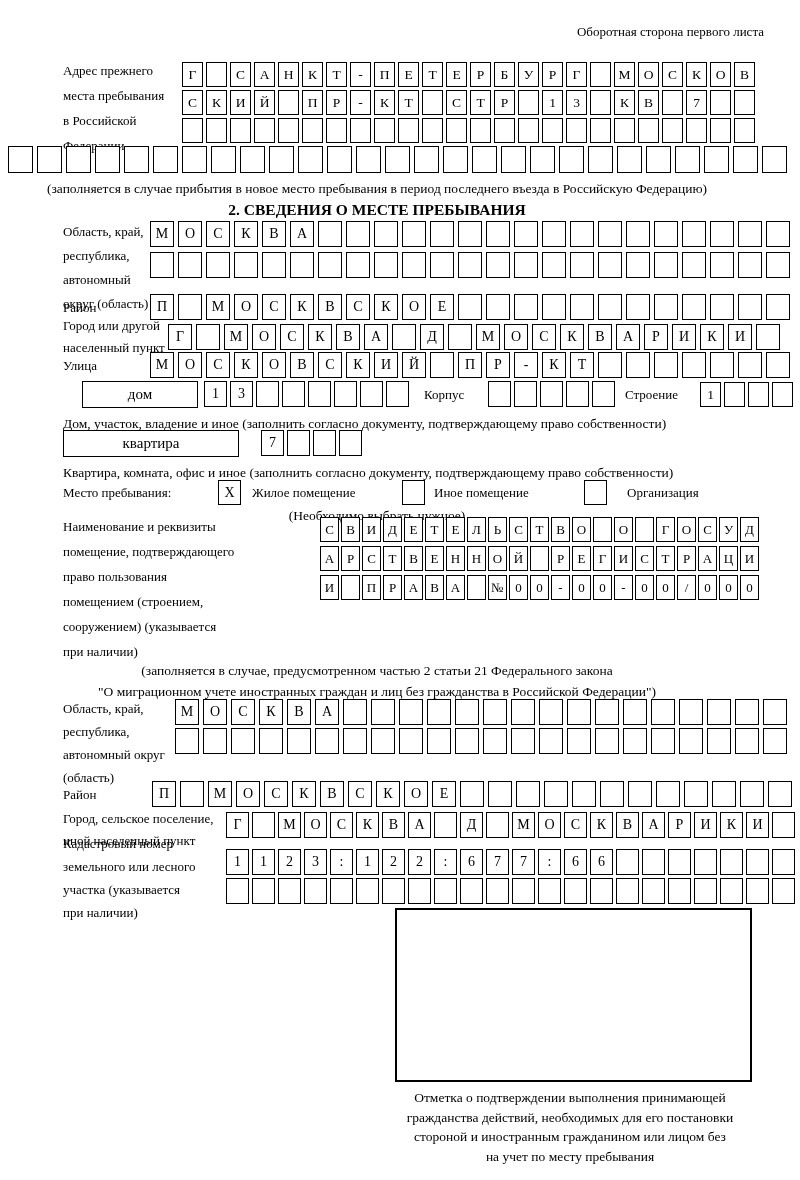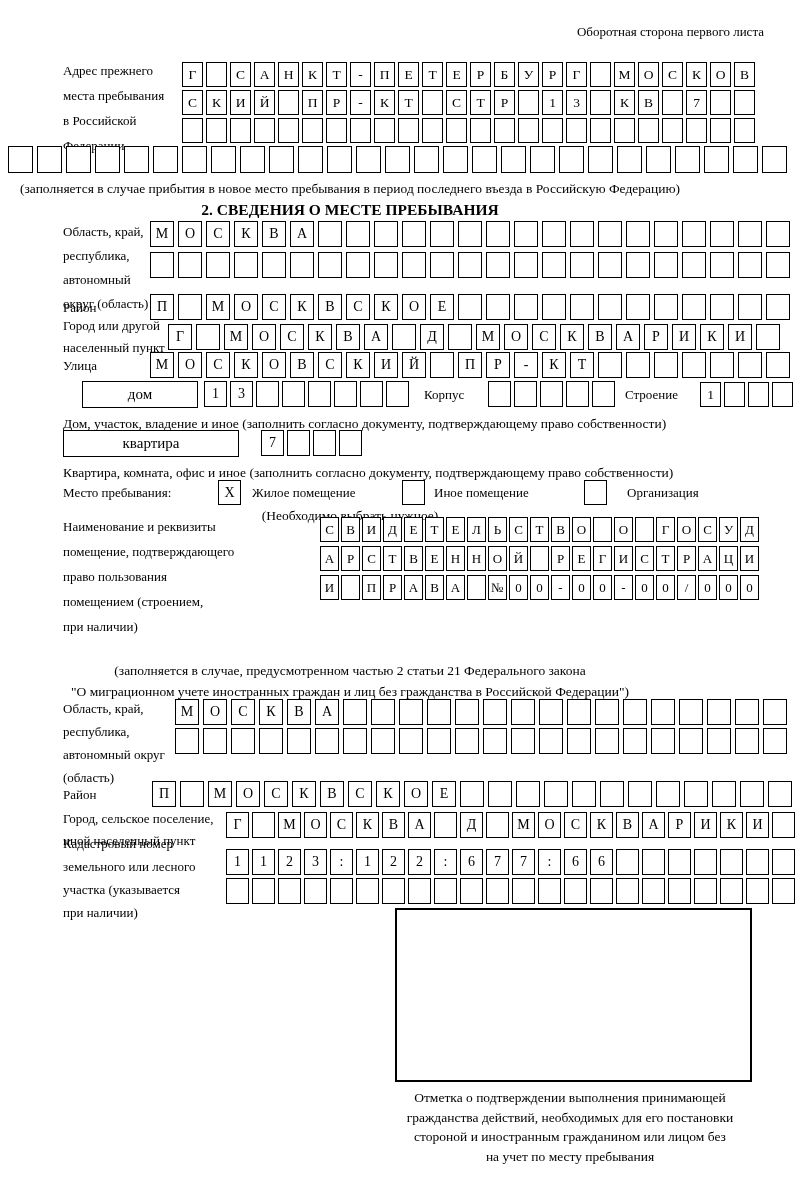--- a/index.html
+++ b/index.html
@@ -3,21 +3,21 @@
 <meta charset="utf-8">
 <style>
   html,body { margin:0; padding:0; background:#fff; }
   .page {
     position:relative; width:800px; height:1180px; background:#ffffff;
     font-family:"Liberation Serif", serif; color:#000; overflow:hidden;
   }
   .txt { position:absolute; font-size:13px; line-height:24px; white-space:nowrap; }
   .small { font-size:13.5px; }
   .bold { font-weight:bold; }
-  .center { left:0; width:700px; text-align:center; }
+  .center { left:0; width:700px; text-align:center;padding-left:27px; }
   .cells { position:absolute; display:flex; }
   .cell {
     box-sizing:border-box; border:1.6px solid #000; background:#fff;
     display:flex; align-items:center; justify-content:center;
     font-size:14px; line-height:1; flex:none;
   }
   .g-addr { gap:3px; } .g-addr .cell { width:21px; height:25px; font-size:13.5px; }
   .g-wide { gap:4px; } .g-wide .cell { width:25px; height:27px; }
   .g-sec  { gap:4px; } .g-sec  .cell { width:24px; height:26px; }
   .g-mid  { gap:3px; } .g-mid  .cell { width:23px; height:26px; }
@@ -341,20 +341,21 @@
   <div class="txt" style="left:434px; top:481px;">Иное помещение</div>
   <div class="checkbox" style="left:584px; top:480px;"> </div>
   <div class="txt" style="left:627px; top:481px;">Организация</div>
   <div class="txt small center" style="top:504px;">(Необходимо выбрать нужное)</div>
 
   <div class="txt lines" style="left:63px; top:514px; line-height:25px;">
       <div>Наименование и реквизиты</div>
       <div>помещение, подтверждающего</div>
       <div>право пользования</div>
       <div>помещением (строением,</div>
+      <div>сооружением) (указывается</div>
       <div>при наличии)</div>
     </div>
   <div class="cells g-doc" style="left:320px; top:517px;">
       <span class="cell">С</span>
       <span class="cell">В</span>
       <span class="cell">И</span>
       <span class="cell">Д</span>
       <span class="cell">Е</span>
       <span class="cell">Т</span>
       <span class="cell">Е</span>

